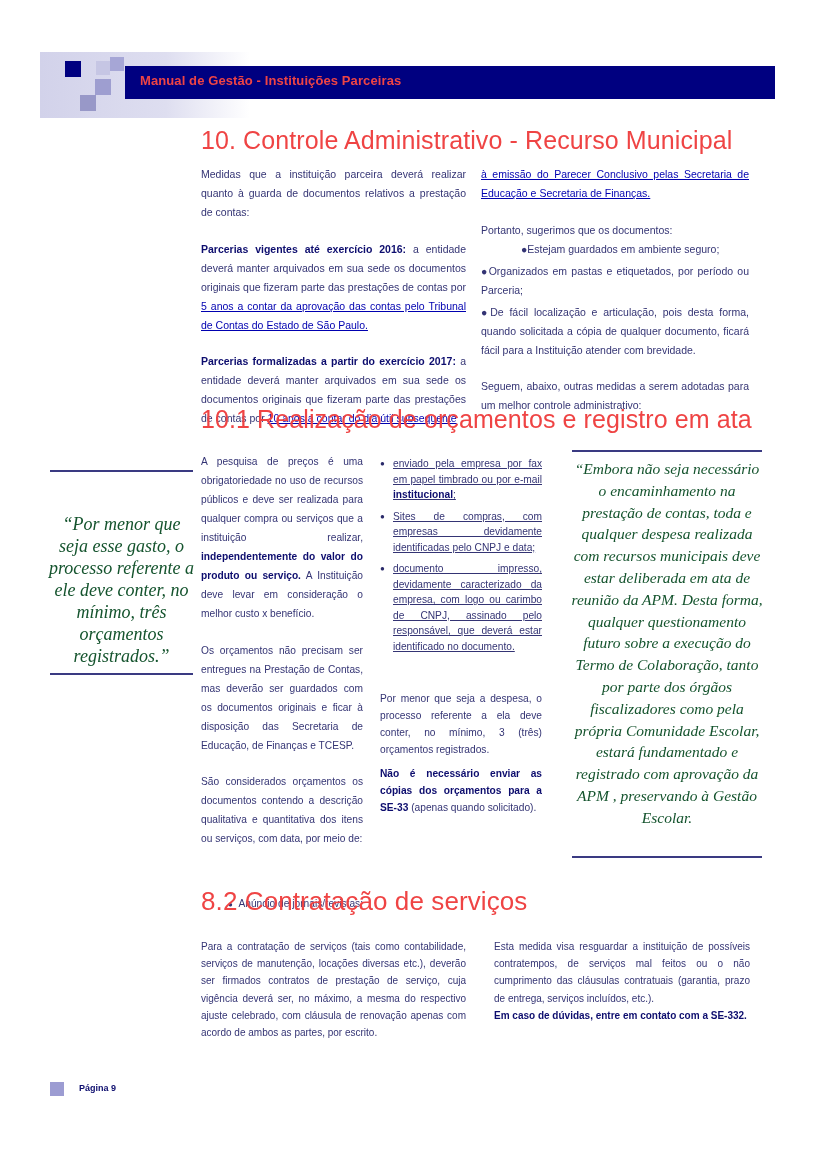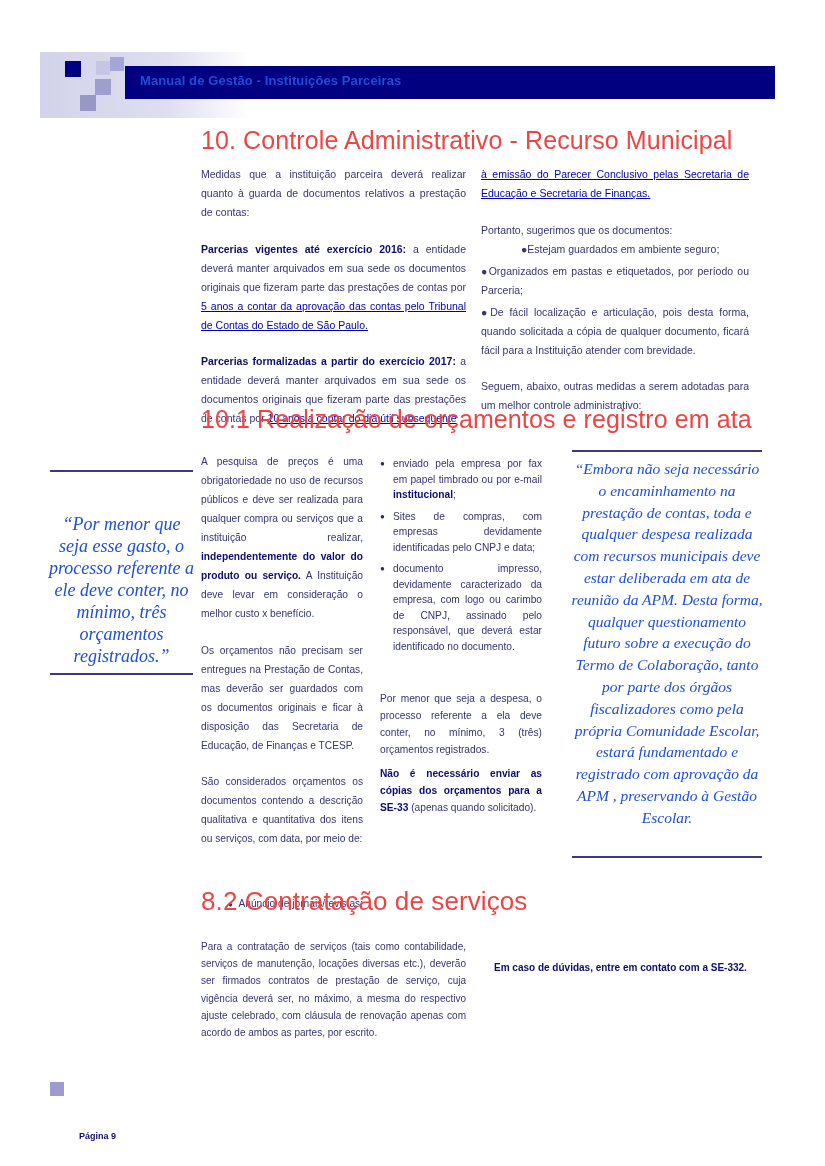--- a/index.html
+++ b/index.html
@@ -5,40 +5,40 @@
     html, body { margin: 0; padding: 0; background: #ffffff; }
     body { width: 825px; height: 1166px; position: relative; overflow: hidden;
       font-family: "Liberation Sans", sans-serif; color: #2a2a6a; }
     .abs { position: absolute; }
 
     
     .hdr-bg { left: 40px; top: 52px; width: 210px; height: 66px;
       background: linear-gradient(90deg, #d2d2ea 0%, #dedef0 60%, rgba(255,255,255,0) 100%); }
     .sq { position: absolute; }
     .hdr-bar { left: 125px; top: 66px; width: 650px; height: 33px; background: #000080; }
-    .hdr-title { left: 140px; top: 73px; color: #1d4ed8; font-weight: bold; font-size: 13px; letter-spacing: 0.1px; }
+    .hdr-title { left: 140px; top: 73px; color: #ef4444; font-weight: bold; font-size: 13px; letter-spacing: 0.1px; }
 
     h1.h { position: absolute; margin: 0; font-weight: normal; color: #ef4444; font-size: 25px; letter-spacing: 0.1px; }
 
     .txt { position: absolute; font-size: 10.5px; line-height: 19px; color: #343474; text-align: justify; }
     .txt p { margin: 0; }
     .gap { height: 17.5px; }
     b.kw { color: #0d0d6e; }
     .ul { color: #0000b0; text-decoration: underline; font-weight: normal; }
 
     .col2 { font-size: 10.2px; line-height: 15.5px; }
     .col2 ul { margin: 0; padding-left: 0; list-style: none; }
-    .col2 li { position: relative; padding-left: 13px; margin-bottom: 6px; }
+    .col2 li { position: relative; padding-left: 13px; margin-bottom: 6px; text-decoration: underline; }
     .col2 li::before { content: "\25CF"; position: absolute; left: 0; top: 0; font-size: 8px; color: #2a2a6a; }
 
-    .quote { position: absolute; font-family: "Liberation Serif", serif; font-style: italic; color: #1d4ed8; text-align: center; }
+    .quote { position: absolute; font-family: "Liberation Serif", serif; font-style: italic; color: #14532d; text-align: center; }
     .qline { position: absolute; height: 2px; background: #3a3a82; }
 
     .foot-sq { left: 50px; top: 1082px; width: 14px; height: 14px; background: #9c9cd2; }
-    .foot-lbl { left: 79px; top: 1131px; font-size: 9px; font-weight: bold; color: #0d0d6e; }
+    .foot-lbl { left: 79px; top: 1083px; font-size: 9px; font-weight: bold; color: #0d0d6e; }
   </style>
 </head>
 <body>
 
 <div class="abs hdr-bg">
   <div class="sq" style="left:25px;top:9px;width:16px;height:16px;background:#000080;"></div>
   <div class="sq" style="left:56px;top:9px;width:14px;height:14px;background:#c6c6e4;"></div>
   <div class="sq" style="left:70px;top:5px;width:14px;height:14px;background:#a6a6d6;"></div>
   <div class="sq" style="left:55px;top:27px;width:16px;height:16px;background:#9e9ed0;"></div>
   <div class="sq" style="left:40px;top:43px;width:16px;height:16px;background:#9898c8;"></div>
@@ -105,17 +105,18 @@
 <div class="qline" style="left:572px;top:450px;width:190px;"></div>
 <div class="quote" style="left:569px;top:458px;width:196px;font-size:15.5px;line-height:21.8px;">“Embora não seja necessário o encaminhamento na prestação de contas, toda e qualquer despesa realizada com recursos municipais deve estar deliberada em ata de reunião da APM. Desta forma, qualquer questionamento futuro sobre a execução do Termo de Colaboração, tanto por parte dos órgãos fiscalizadores como pela própria Comunidade Escolar, estará fundamentado e registrado com aprovação da APM , preservando à Gestão Escolar.</div>
 <div class="qline" style="left:572px;top:856px;width:190px;"></div>
 
 <h1 class="h" style="left:201px;top:886px;font-size:26px;">8.2 Contratação de serviços</h1>
 
 <div class="txt" style="left:201px;top:938px;width:265px;font-size:10px;line-height:17.2px;">
   <p>Para a contratação de serviços (tais como contabilidade, serviços de manutenção, locações diversas etc.), deverão ser firmados contratos de prestação de serviço, cuja vigência deverá ser, no máximo, a mesma do respectivo ajuste celebrado, com cláusula de renovação apenas com acordo de ambos as partes, por escrito.</p>
 </div>
 <div class="txt" style="left:494px;top:938px;width:256px;font-size:10px;line-height:17.2px;">
-  <p style="margin-top:21px;"><b class="kw">Em caso de dúvidas,  entre em contato com a SE-332.</b></p>
+  <p>Esta medida visa resguardar a instituição de possíveis contratempos, de serviços mal feitos ou o não cumprimento das cláusulas contratuais (garantia, prazo de entrega, serviços incluídos, etc.).</p>
+  <p style="margin-top:0;"><b class="kw">Em caso de dúvidas,  entre em contato com a SE-332.</b></p>
 </div>
 
 <div class="abs foot-sq"></div>
 <div class="abs foot-lbl">Página 9</div>
 
 </body></html>

